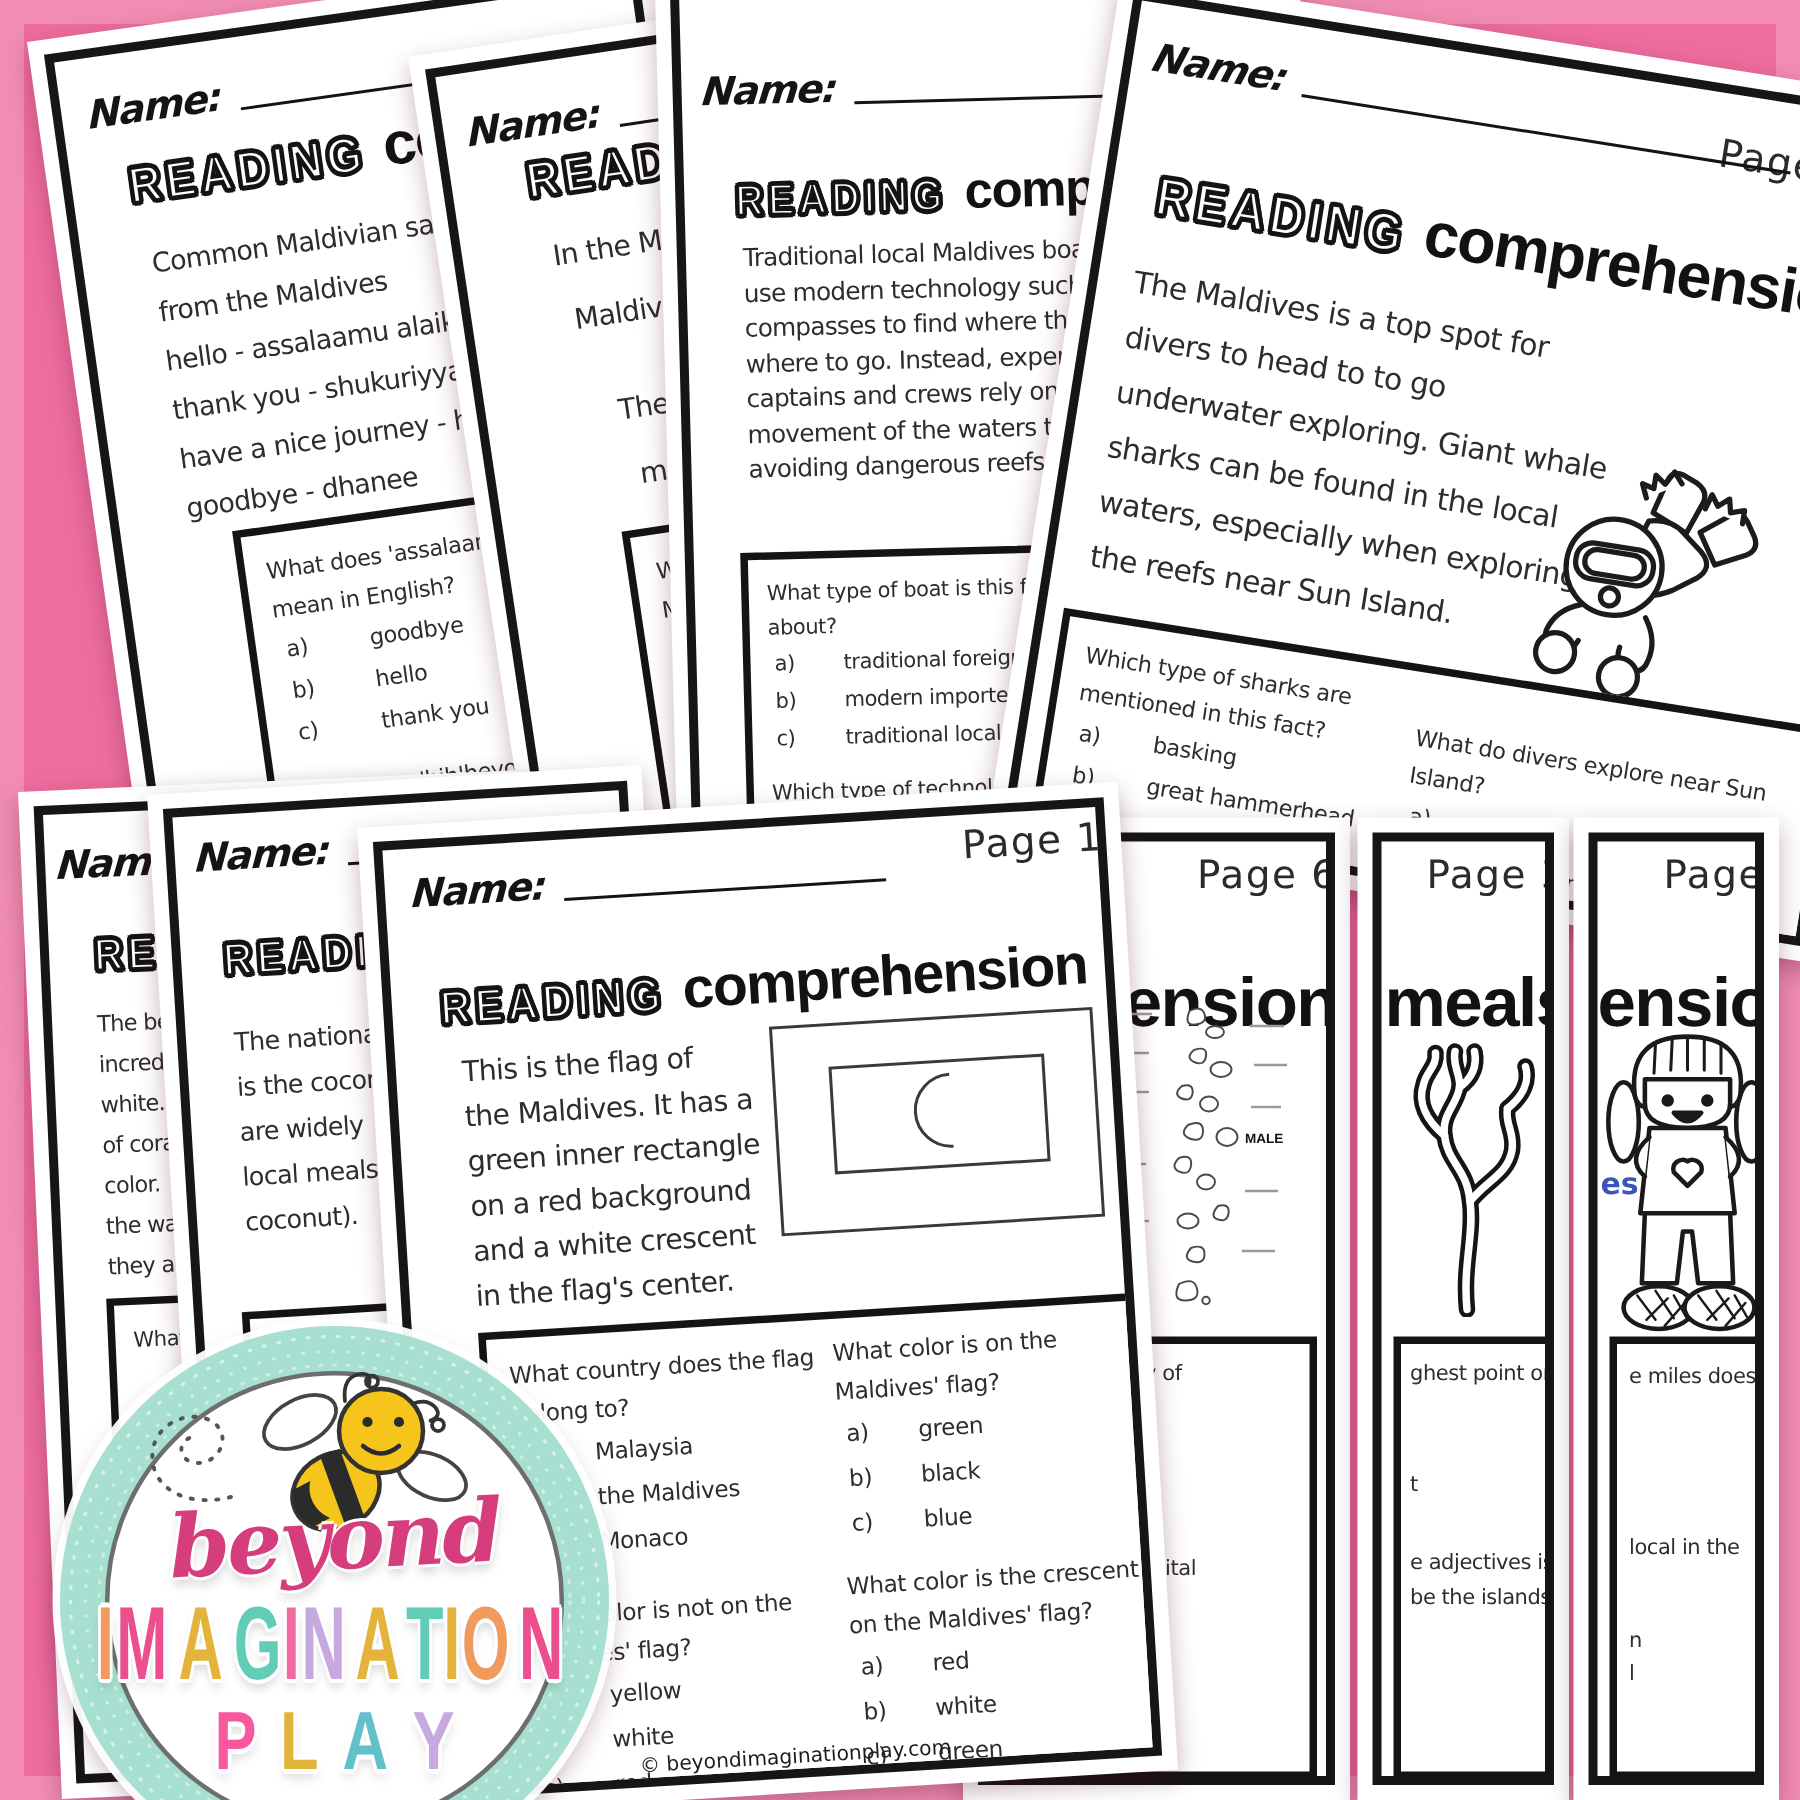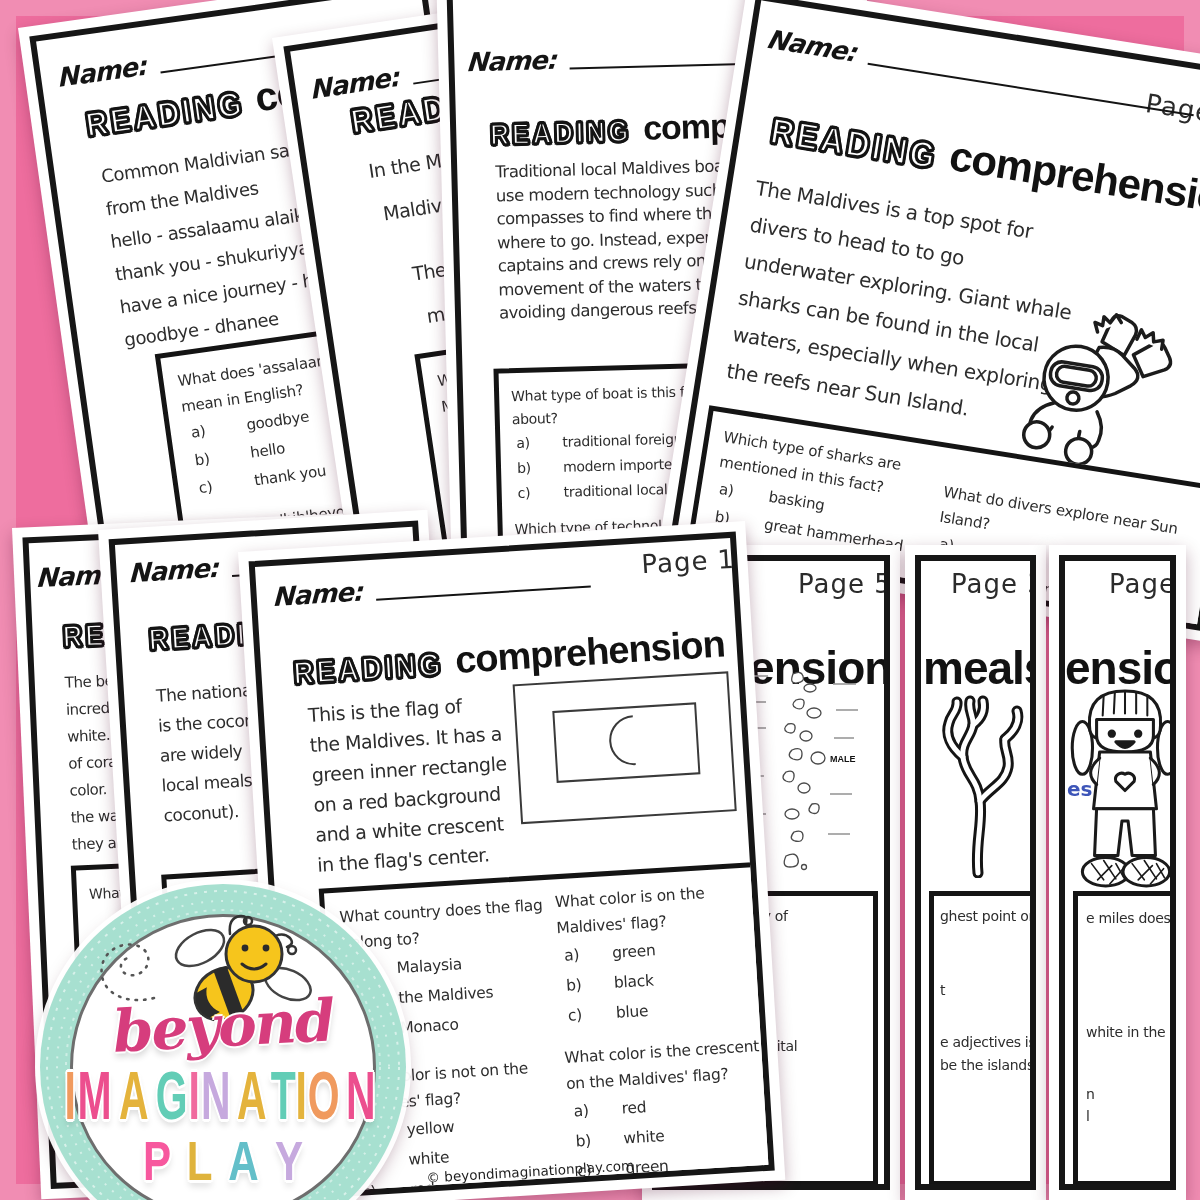--- a/index.html
+++ b/index.html
@@ -332,21 +332,21 @@
             <span class="ol">c)</span>
             <span>rivers</span>
           </div>
     </div>
   </div>
  </div>
 </div>
 
 <div class="sheet" id="sd">
  <div class="frame">
-  <div class="pagelab">Page 5</div>
+  <div class="pagelab">Page 6</div>
   <div class="bigfrag">nension</div>
   <div class="map">
     <svg width="135" height="205" viewBox="0 0 135 205">
       <g stroke="#4a4a4a" stroke-width="1.3" fill="#fff">
         <path d="M55,8 q8,-4 10,2 q2,6 -6,7 q-8,1 -4,-9z"></path>
         <ellipse cx="72" cy="22" rx="6" ry="4"></ellipse>
         <path d="M58,34 q9,-3 8,4 q-1,7 -8,4 q-6,-3 0,-8z"></path>
         <ellipse cx="76" cy="47" rx="7" ry="5"></ellipse>
         <path d="M50,58 q8,-2 7,5 q-1,6 -8,3 q-5,-3 1,-8z"></path>
         <ellipse cx="68" cy="70" rx="6" ry="5"></ellipse>
@@ -441,21 +441,21 @@
         <ellipse cx="36" cy="184" rx="23" ry="14"></ellipse>
         <ellipse cx="76" cy="184" rx="23" ry="14"></ellipse>
         <path d="M22,176 l12,16 M34,173 l12,18 M46,176 l8,14 M62,176 l12,16 M74,173 l12,18 M86,176 l8,14" stroke-width="1.6"></path>
         <path d="M28,192 l14,-14 M40,196 l14,-16 M68,192 l14,-14 M80,196 l13,-15" stroke-width="1.6"></path>
       </g>
     </svg>
   </div>
   <div class="bluefrag" style="color:#3d55b8;">es</div>
   <div class="qbox">
     <div class="frag backbox-frag" style="left:8px;top:14px;">e miles does the</div>
-    <div class="frag backbox-frag" style="left:8px;top:128px;">white in the</div>
+    <div class="frag backbox-frag" style="left:8px;top:128px;">local in the</div>
     <div class="frag backbox-frag" style="left:8px;top:190px;">n</div>
     <div class="frag backbox-frag" style="left:8px;top:212px;">l</div>
   </div>
  </div>
 </div>
 
 <div class="sheet" id="sa">
  <div class="frame">
   <div class="nrow">
     <span class="nlabel">Name:</span>

